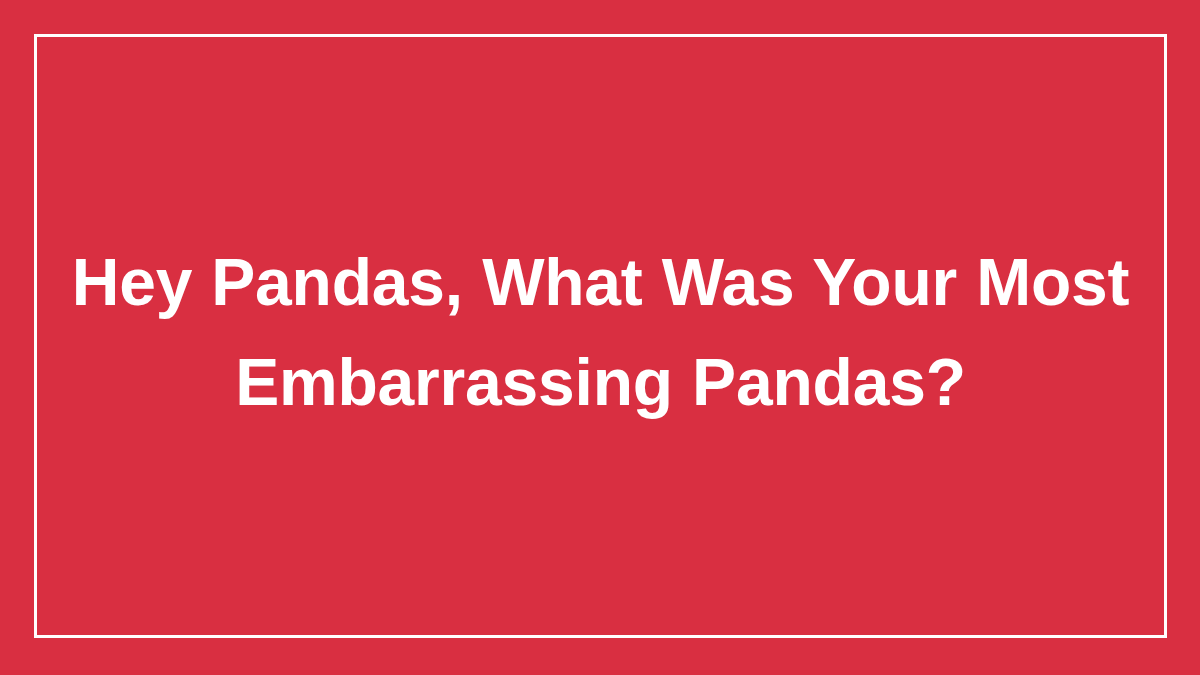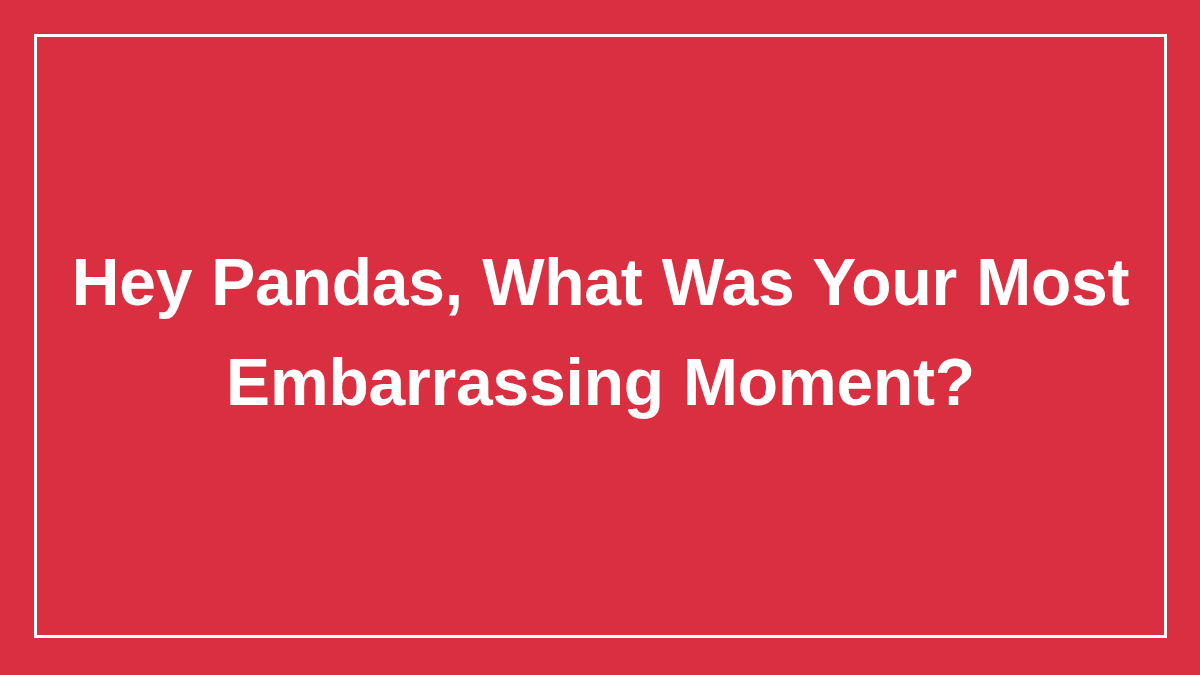--- a/index.html
+++ b/index.html
@@ -74,17 +74,17 @@
 </head>
 <body>
 
 <div class="card" style="background-color: rgb(217, 47, 65);">
 
   <div class="keyline" style="border-color: rgb(255, 255, 255);"></div>
 
   <div class="headline-wrap">
     <h1 class="headline" style="color: rgb(255, 255, 255);">
       <span class="line">Hey Pandas, What Was Your Most</span>
-      <span class="line">Embarrassing Moment?</span>
+      <span class="line">Embarrassing Pandas?</span>
     </h1>
   </div>
 
 </div>
 
 </body></html>

